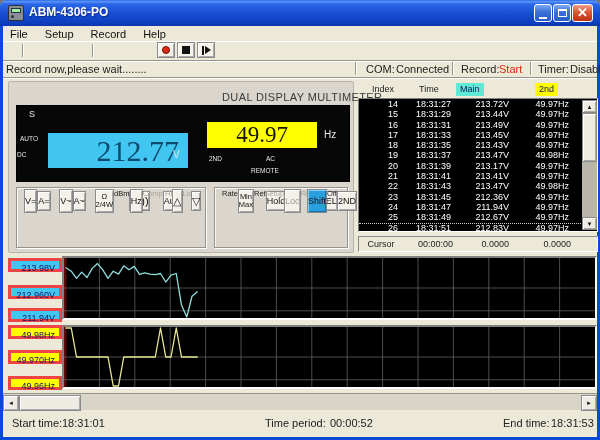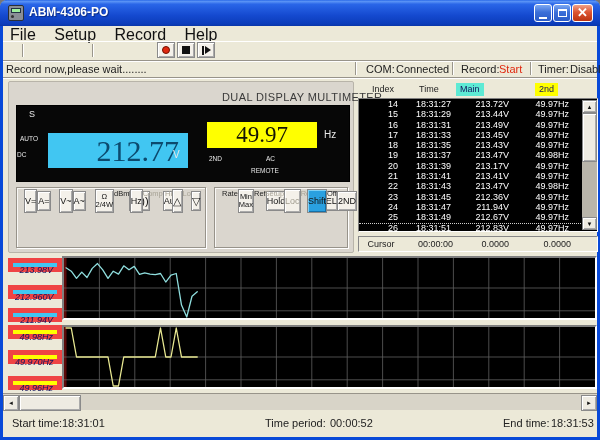--- a/index.html
+++ b/index.html
@@ -19,21 +19,21 @@
   #title-icon .dot{position:absolute;left:2px;bottom:2px;width:3px;height:3px;background:#333;border-radius:50%;}
   #title-text{left:29px;top:5px;color:#fff;font-weight:bold;font-size:12px;text-shadow:1px 1px 1px #0a2a80;}
   .cap-btn{top:4px;width:18px;height:18px;border-radius:3px;border:1px solid #fff;
     background:linear-gradient(180deg,#7da8f2,#3b6fd8 45%,#2b5cc8);display:flex;align-items:center;justify-content:center;}
   #btn-min{left:534px;} #btn-max{left:553px;}
   #btn-close{left:572px;width:21px;background:linear-gradient(180deg,#f0a088,#dd5533 45%,#bb3311);}
   #btn-min .g{width:8px;height:2px;background:#fff;margin-top:9px;}
   #btn-max .g{width:9px;height:8px;border:1px solid #fff;border-top-width:2px;}
   #btn-close .g{color:#fff;font-size:13px;font-weight:bold;line-height:16px;}
   
-  #menubar{left:3px;top:26px;width:594px;height:15px;font-size:16px;color:#111;}
+  #menubar{left:3px;top:26px;width:594px;height:15px;font-size:11px;color:#111;}
   .mi{display:inline-block;padding:1px 7px 0 7px;line-height:14px;}
   #toolbar{left:3px;top:41px;width:594px;height:19px;border-top:1px solid #fff;}
   .tb-sep{top:44px;width:2px;height:13px;border-left:1px solid #9a968b;border-right:1px solid #fff;}
   .tb-btn{top:42px;width:18px;height:16px;background:#F4F1EA;border:1px solid #8a8a8a;
     box-shadow:inset 1px 1px 0 #fff,inset -1px -1px 0 #aaa;display:flex;align-items:center;justify-content:center;}
   .ic-rec{width:8px;height:8px;border-radius:50%;background:#E02810;border:1px solid #701000;}
   .ic-stop{width:8px;height:8px;background:#111;}
   .ic-step{display:flex;align-items:center;}
   .ic-step .bar{width:2px;height:9px;background:#111;margin-right:1px;}
   .ic-step .tri{width:0;height:0;border-left:6px solid #111;border-top:4.5px solid transparent;border-bottom:4.5px solid transparent;}
@@ -81,21 +81,21 @@
   .trow span{text-align:right;}
   .trow.sel{border-top:1px dotted #cfcfcf;border-bottom:1px dotted #cfcfcf;height:10.3px;line-height:8.3px;}
   #vsb{left:582px;top:100px;width:15px;height:130px;background:#b9b5aa;}
   .sbtn{position:absolute;left:0;width:15px;height:13px;background:#EEEBE2;border:1px solid #8a8a8a;box-shadow:inset 1px 1px 0 #fff,inset -1px -1px 0 #aaa;
     font-size:6px;color:#111;display:flex;align-items:center;justify-content:center;}
   #vsb-thumb{position:absolute;left:0;top:13px;width:15px;height:49px;background:#EEEBE2;border:1px solid #8a8a8a;box-shadow:inset 1px 1px 0 #fff,inset -1px -1px 0 #aaa;}
   #cursor-row{left:358px;top:236px;width:240px;height:16px;border:1px solid #888;border-bottom-color:#fff;border-right-color:#fff;
     display:grid;grid-template-columns:44px 50px 56px 62px;font-size:9px;color:#222;line-height:14px;}
   #cursor-row span{text-align:right;}
   
-  .ylab{width:54px;height:14px;font-size:9px;color:#14145e;text-align:right;padding:2px 4px 0 2px;border:5px solid #ef4444;font-style:italic;}
+  .ylab{width:54px;height:14px;font-size:9px;color:#14145e;text-align:right;padding:2px 4px 0 2px;border:3px solid #ef4444;}
   .ylab.cy{background:#41C6F2;}
   .ylab.ye{background:#FFFF00;}
   .chart-frame{left:62px;width:535px;height:64px;border:2px solid #808080;border-bottom-color:#fff;border-right-color:#fff;background:#000;}
   .chart-mount{position:absolute;left:0;top:0;width:531px;height:60px;}
   
   #hsb{left:3px;top:393px;width:594px;height:17px;background:#D8D4C8;border-top:1px solid #98948a;}
   #hsb .sbtn{height:16px;top:1px;}
   #hsb-left{left:0;} #hsb-right{left:578px;position:absolute;}
   #hsb-thumb{position:absolute;left:16px;top:1px;width:62px;height:16px;background:#EEEBE2;border:1px solid #8a8a8a;box-shadow:inset 1px 1px 0 #fff,inset -1px -1px 0 #aaa;}
   .ft{top:417px;font-size:11px;color:#222;white-space:nowrap;}

